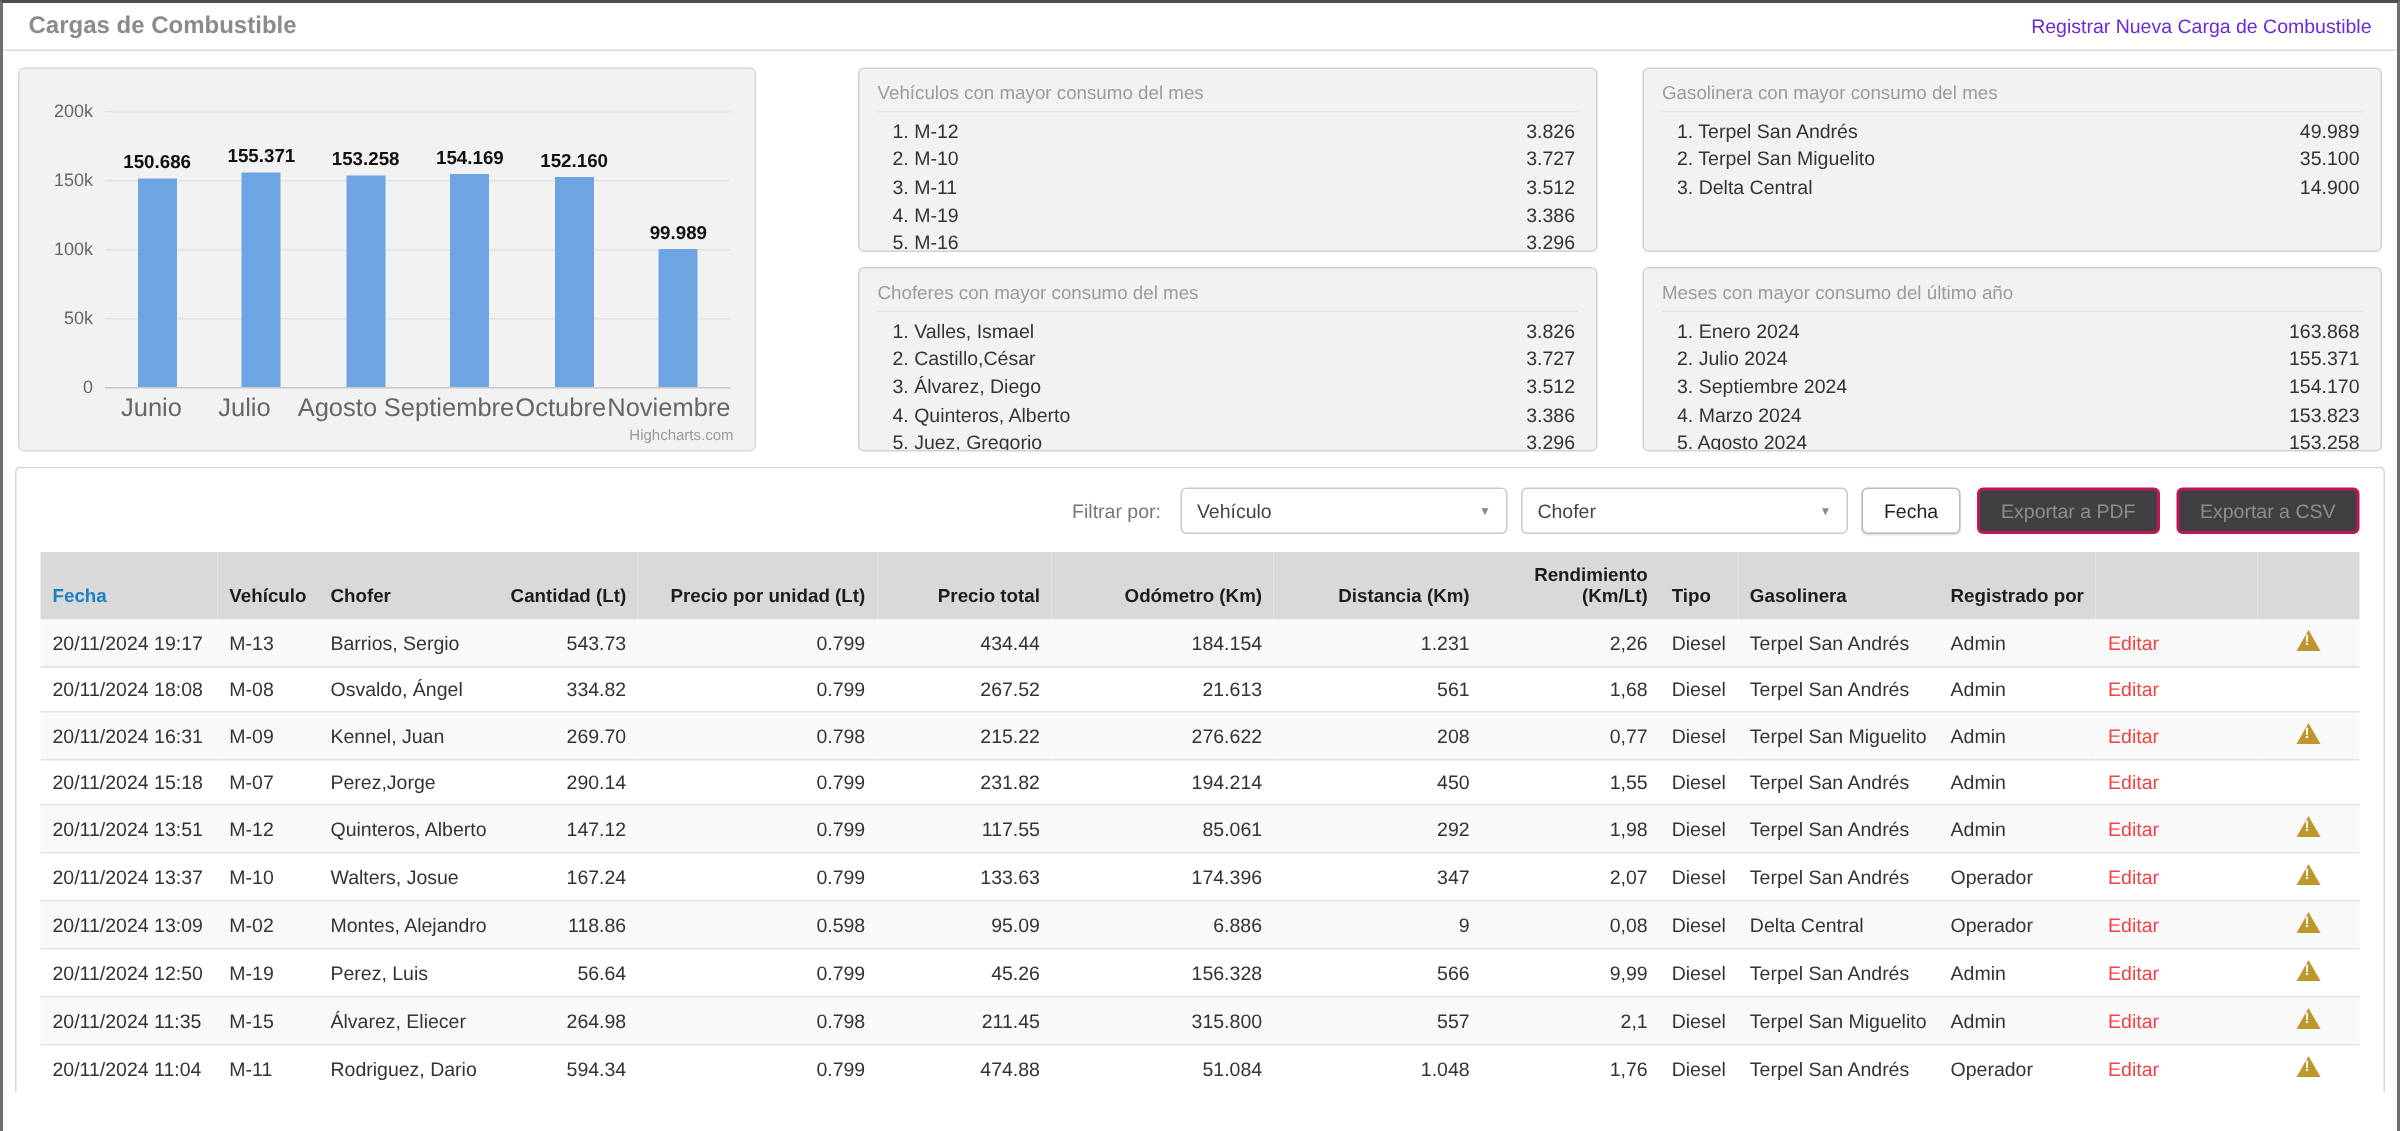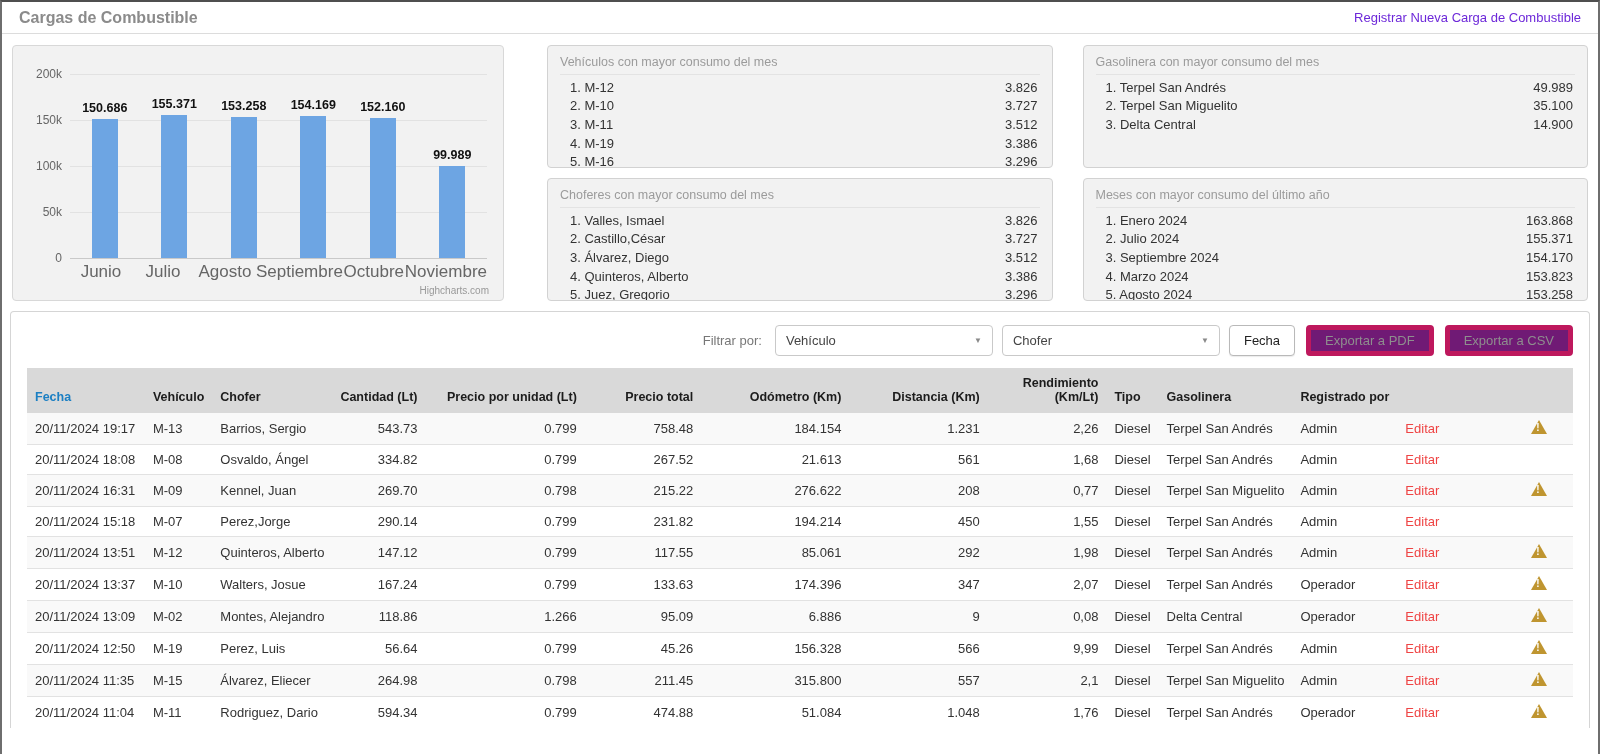--- a/index.html
+++ b/index.html
@@ -33,21 +33,21 @@
            transform:translateY(-50%); color:#666; font-size:12px; }
   .bars { position:absolute; left:0; right:0; top:0; bottom:0; display:flex; align-items:flex-end; }
   .bar-col { flex:1; height:100%; display:flex; flex-direction:column; align-items:center; justify-content:flex-end; }
   .bar-value { font-size:12.5px; font-weight:bold; color:#111; margin-bottom:4px; white-space:nowrap; }
   .bar { width:26px; background:#6da5e3; }
   .xlabels { position:absolute; left:57px; right:16px; bottom:18px; display:flex; }
   .xlabel { flex:1; text-align:center; color:#666; font-size:17px; }
   .credit { position:absolute; right:14px; bottom:4px; color:#999; font-size:10px; }
 
   
-  .panel-cols { display:flex; flex:1; margin-left:43px; gap:30px; }
+  .panel-cols { display:flex; flex:1; margin-left:68px; gap:30px; }
   .panel-col { display:flex; flex-direction:column; gap:10px; flex:1; }
   .panel {
     background:#f2f2f2; border:1px solid #d2d2d2; border-radius:4px;
     padding:5px 12px 6px 12px; height:123px; overflow:hidden;
   }
   .panel-title { color:#9b9b9b; font-size:12.5px; padding:4px 0 5px 0; border-bottom:1px solid #e3e3e3; }
   .panel-list { padding-top:3px; }
   .panel-item { display:flex; justify-content:space-between; padding:1.8px 2px 1.8px 10px; font-size:13px; color:#333; }
   .panel-item .rank-label { white-space:nowrap; }
   .panel-item .rank-value { white-space:nowrap; }
@@ -66,21 +66,21 @@
     width:218px; height:31px; background:#fff; border:1px solid #c9c9c9; border-radius:4px;
     display:flex; align-items:center; justify-content:space-between;
     padding:0 10px; font-size:13px; color:#444; cursor:pointer;
   }
   .dropdown .caret { color:#8a8a8a; font-size:8px; }
   .btn {
     height:31px; border-radius:4px; font-size:13px; padding:0 14px; cursor:pointer;
     font-family:"Liberation Sans", sans-serif;
   }
   .btn-date { background:#fff; border:1px solid #b9b9b9; color:#222; box-shadow:0 1px 1px rgba(0,0,0,0.08); }
-  .btn-export { background:#701a75; border:5px solid #be185d; color:#8e8e8e; margin-left:2px; }
+  .btn-export { background:#404040; border:2px solid #be185d; color:#8e8e8e; margin-left:2px; }
 
   table { width:calc(100% - 32px); margin:0 16px; border-collapse:collapse; }
   thead th {
     background:#d9d9d9; color:#1c1c1c; font-size:12.5px; font-weight:bold;
     padding:8px 8px 9px 8px; vertical-align:bottom; text-align:left; white-space:nowrap;
   }
   thead th.num { text-align:right; }
   thead th .sort-link { color:#1b7fc3; cursor:pointer; }
   tbody td { font-size:13px; color:#333; padding:7px 8px; border-top:1px solid #e2e2e2; white-space:nowrap; }
   tbody tr:first-child td { border-top:none; }
@@ -301,21 +301,21 @@
           <th class="col-warn"></th>
         </tr>
     </thead>
     <tbody id="tbody">
         <tr>
           <td>20/11/2024 19:17</td>
           <td>M-13</td>
           <td>Barrios, Sergio</td>
           <td class="num">543.73</td>
           <td class="num">0.799</td>
-          <td class="num">758.48</td>
+          <td class="num">434.44</td>
           <td class="num">184.154</td>
           <td class="num">1.231</td>
           <td class="num">2,26</td>
           <td>Diesel</td>
           <td>Terpel San Andrés</td>
           <td>Admin</td>
           <td class="col-editar"><a class="edit-link">Editar</a></td>
           <td class="col-warn"><span class="warn-triangle"></span></td>
         </tr>
         <tr>
@@ -396,21 +396,21 @@
           <td>Terpel San Andrés</td>
           <td>Operador</td>
           <td class="col-editar"><a class="edit-link">Editar</a></td>
           <td class="col-warn"><span class="warn-triangle"></span></td>
         </tr>
         <tr>
           <td>20/11/2024 13:09</td>
           <td>M-02</td>
           <td>Montes, Alejandro</td>
           <td class="num">118.86</td>
-          <td class="num">1.266</td>
+          <td class="num">0.598</td>
           <td class="num">95.09</td>
           <td class="num">6.886</td>
           <td class="num">9</td>
           <td class="num">0,08</td>
           <td>Diesel</td>
           <td>Delta Central</td>
           <td>Operador</td>
           <td class="col-editar"><a class="edit-link">Editar</a></td>
           <td class="col-warn"><span class="warn-triangle"></span></td>
         </tr>

